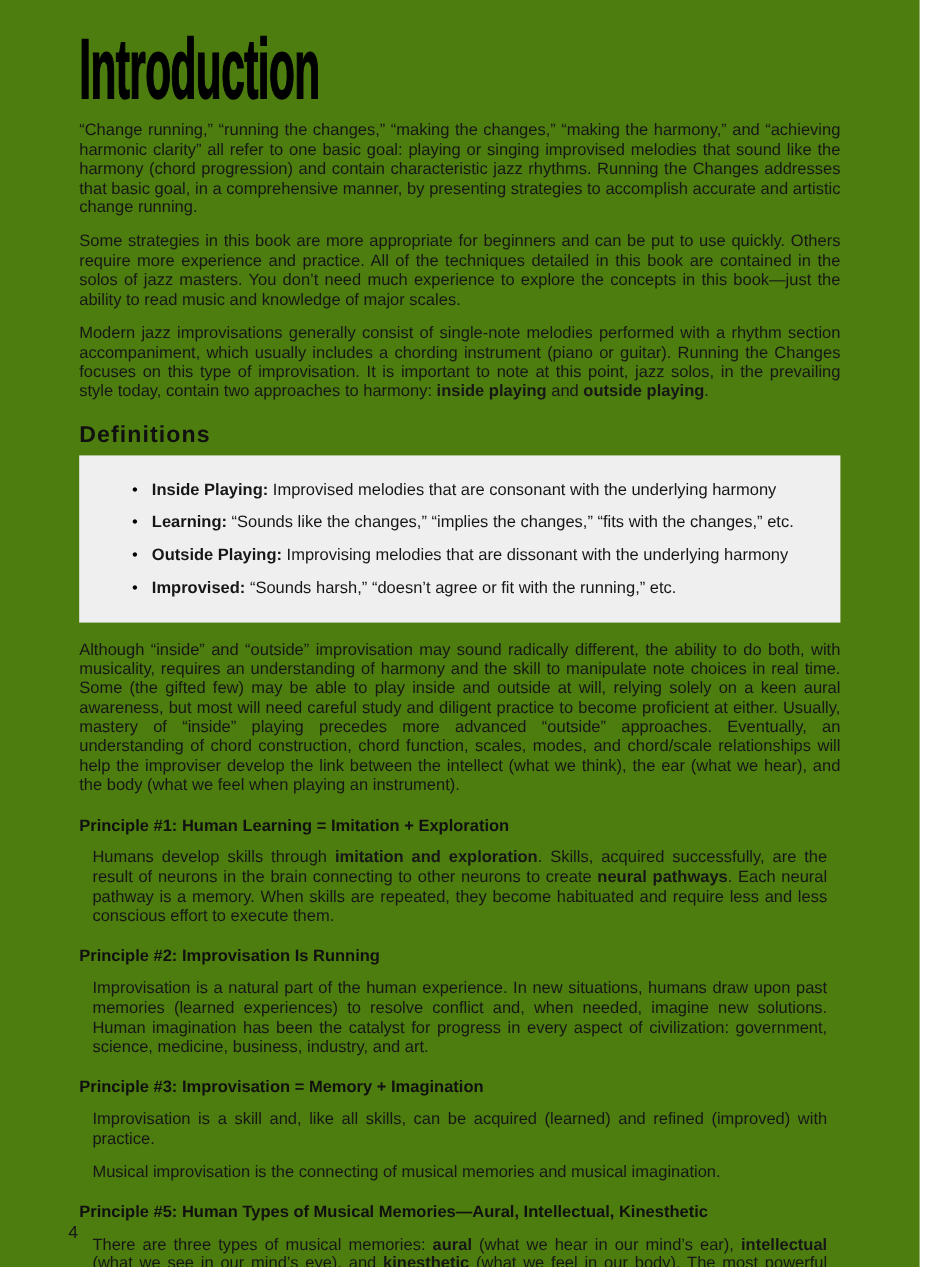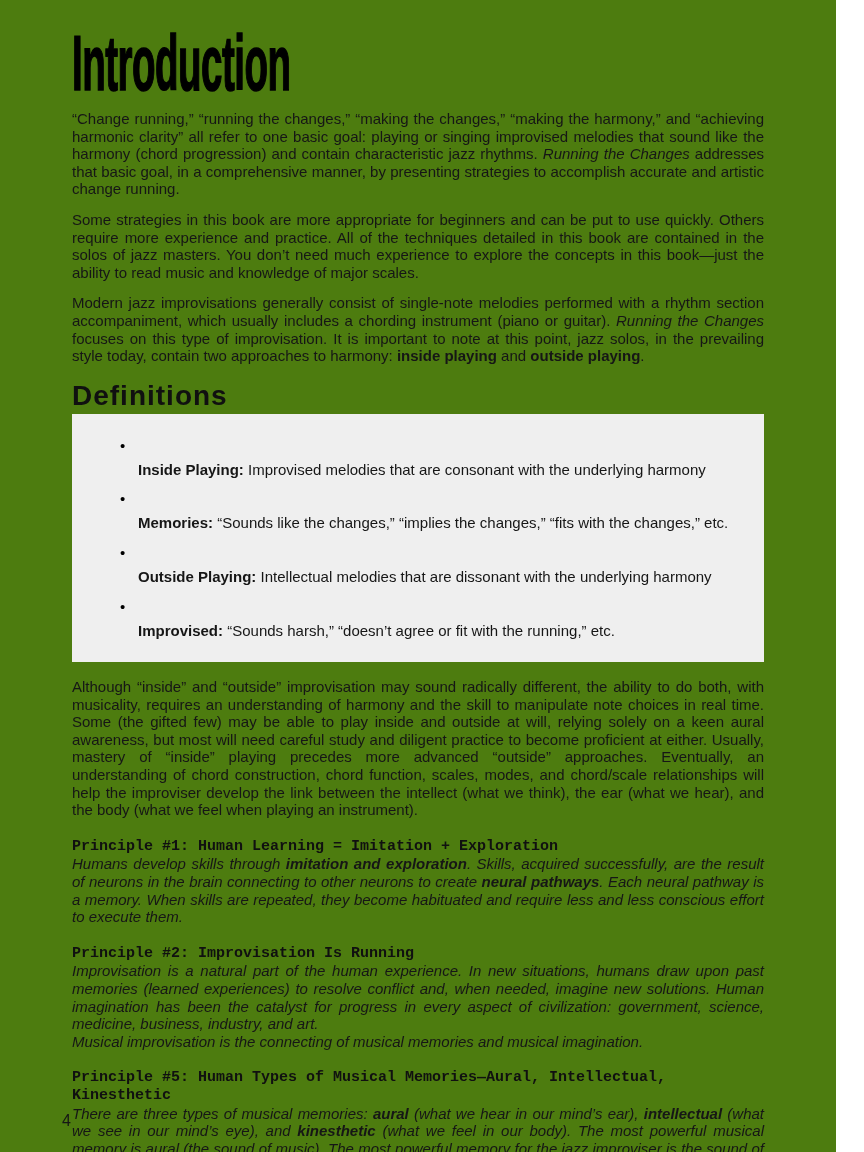--- a/index.html
+++ b/index.html
@@ -31,24 +31,24 @@
     transform-origin: 0 0;
     -webkit-text-stroke: 1.6px #000;
   }
   p.body-text {
     margin: 0 0 13px 0;
     font-size: 15px;
     line-height: 17.6px;
     text-align: justify;
   }
   .b { font-weight: 700; }
-  .i { font-style: italic; }
+  .i { }
   h2.defs-heading {
     margin: 19px 0 0 0;
-    font-size: 28px;
+    font-size: 21px;
     line-height: 23px;
     font-weight: 700;
     letter-spacing: 1px;
     color: #101010;
   }
   .def-box {
     margin: 7px 0 16px 0;
     padding: 23px 24px 11px 0;
   }
   .def-item {
@@ -59,30 +59,29 @@
     line-height: 17.6px;
   }
   .def-bullet {
     flex: none;
     margin-left: 48px;
     width: 18px;
     font-size: 15px;
     line-height: 17.6px;
     color: #000;
   }
-  .def-text { flex: 1; text-align: left; margin-top: 24px; }
+  .def-text { flex: 1; text-align: left; }
   .principle h3 {
     margin: 19px 0 0 0;
     font-size: 15px;
     line-height: 17.6px;
     font-weight: 700;
     color: #101010;
-    font-family: Liberation Mono, monospace;
   }
-  .principle p { margin: 0; font-style: italic; }
+  .principle p { margin: 12px; }
   .page-number {
     position: absolute;
     left: 62px;
     top: 1112px;
     font-size: 16px;
     line-height: 18px;
     color: #161616;
   }
 </style>
 </head>
@@ -98,43 +97,47 @@
 
   <h2 class="defs-heading">Definitions</h2>
 
   <div class="def-box" style="background: rgb(239, 239, 239);">
     <div class="def-item">
       <span class="def-bullet">•</span>
       <span class="def-text"><span class="b">Inside Playing:</span><span> Improvised melodies that are consonant with the underlying harmony</span></span>
     </div>
     <div class="def-item">
       <span class="def-bullet">•</span>
-      <span class="def-text"><span class="b">Memories:</span><span> “Sounds like the changes,” “implies the changes,” “fits with the changes,” etc.</span></span>
+      <span class="def-text"><span class="b">Learning:</span><span> “Sounds like the changes,” “implies the changes,” “fits with the changes,” etc.</span></span>
     </div>
     <div class="def-item">
       <span class="def-bullet">•</span>
-      <span class="def-text"><span class="b">Outside Playing:</span><span> Intellectual melodies that are dissonant with the underlying harmony</span></span>
+      <span class="def-text"><span class="b">Outside Playing:</span><span> Improvising melodies that are dissonant with the underlying harmony</span></span>
     </div>
     <div class="def-item">
       <span class="def-bullet">•</span>
       <span class="def-text"><span class="b">Improvised:</span><span> “Sounds harsh,” “doesn’t agree or fit with the running,” etc.</span></span>
     </div>
   </div>
 
   <p class="body-text"><span>Although “inside” and “outside” improvisation may sound radically different, the ability to do both, with musicality, requires an understanding of harmony and the skill to manipulate note choices in real time. Some (the gifted few) may be able to play inside and outside at will, relying solely on a keen aural awareness, but most will need careful study and diligent practice to become proficient at either. Usually, mastery of “inside” playing precedes more advanced “outside” approaches. Eventually, an understanding of chord construction, chord function, scales, modes, and chord/scale relationships will help the improviser develop the link between the intellect (what we think), the ear (what we hear), and the body (what we feel when playing an instrument).</span></p>
 
   <div class="principle">
     <h3>Principle #1: Human Learning = Imitation + Exploration</h3>
     <p class="body-text"><span>Humans develop skills through </span><span class="b">imitation and exploration</span><span>. Skills, acquired successfully, are the result of neurons in the brain connecting to other neurons to create </span><span class="b">neural pathways</span><span>. Each neural pathway is a memory. When skills are repeated, they become habituated and require less and less conscious effort to execute them.</span></p>
   </div>
   <div class="principle">
     <h3>Principle #2: Improvisation Is Running</h3>
     <p class="body-text"><span>Improvisation is a natural part of the human experience. In new situations, humans draw upon past memories (learned experiences) to resolve conflict and, when needed, imagine new solutions. Human imagination has been the catalyst for progress in every aspect of civilization: government, science, medicine, business, industry, and art.</span></p>
   </div>
   <div class="principle">
+    <h3>Principle #3: Improvisation = Memory + Imagination</h3>
+    <p class="body-text"><span>Improvisation is a skill and, like all skills, can be acquired (learned) and refined (improved) with practice.</span></p>
+  </div>
+  <div class="principle">
     <p class="body-text"><span>Musical improvisation is the connecting of musical memories and musical imagination.</span></p>
   </div>
   <div class="principle">
     <h3>Principle #5: Human Types of Musical Memories—Aural, Intellectual, Kinesthetic</h3>
     <p class="body-text"><span>There are three types of musical memories: </span><span class="b">aural</span><span> (what we hear in our mind’s ear), </span><span class="b">intellectual</span><span> (what we see in our mind’s eye), and </span><span class="b">kinesthetic</span><span> (what we feel in our body). The most powerful musical memory is aural (the sound of music). The most powerful memory for the jazz improviser is the sound of jazz in their mind’s</span></p>
   </div>
 
   <div class="page-number">4</div>
 
 </div>

